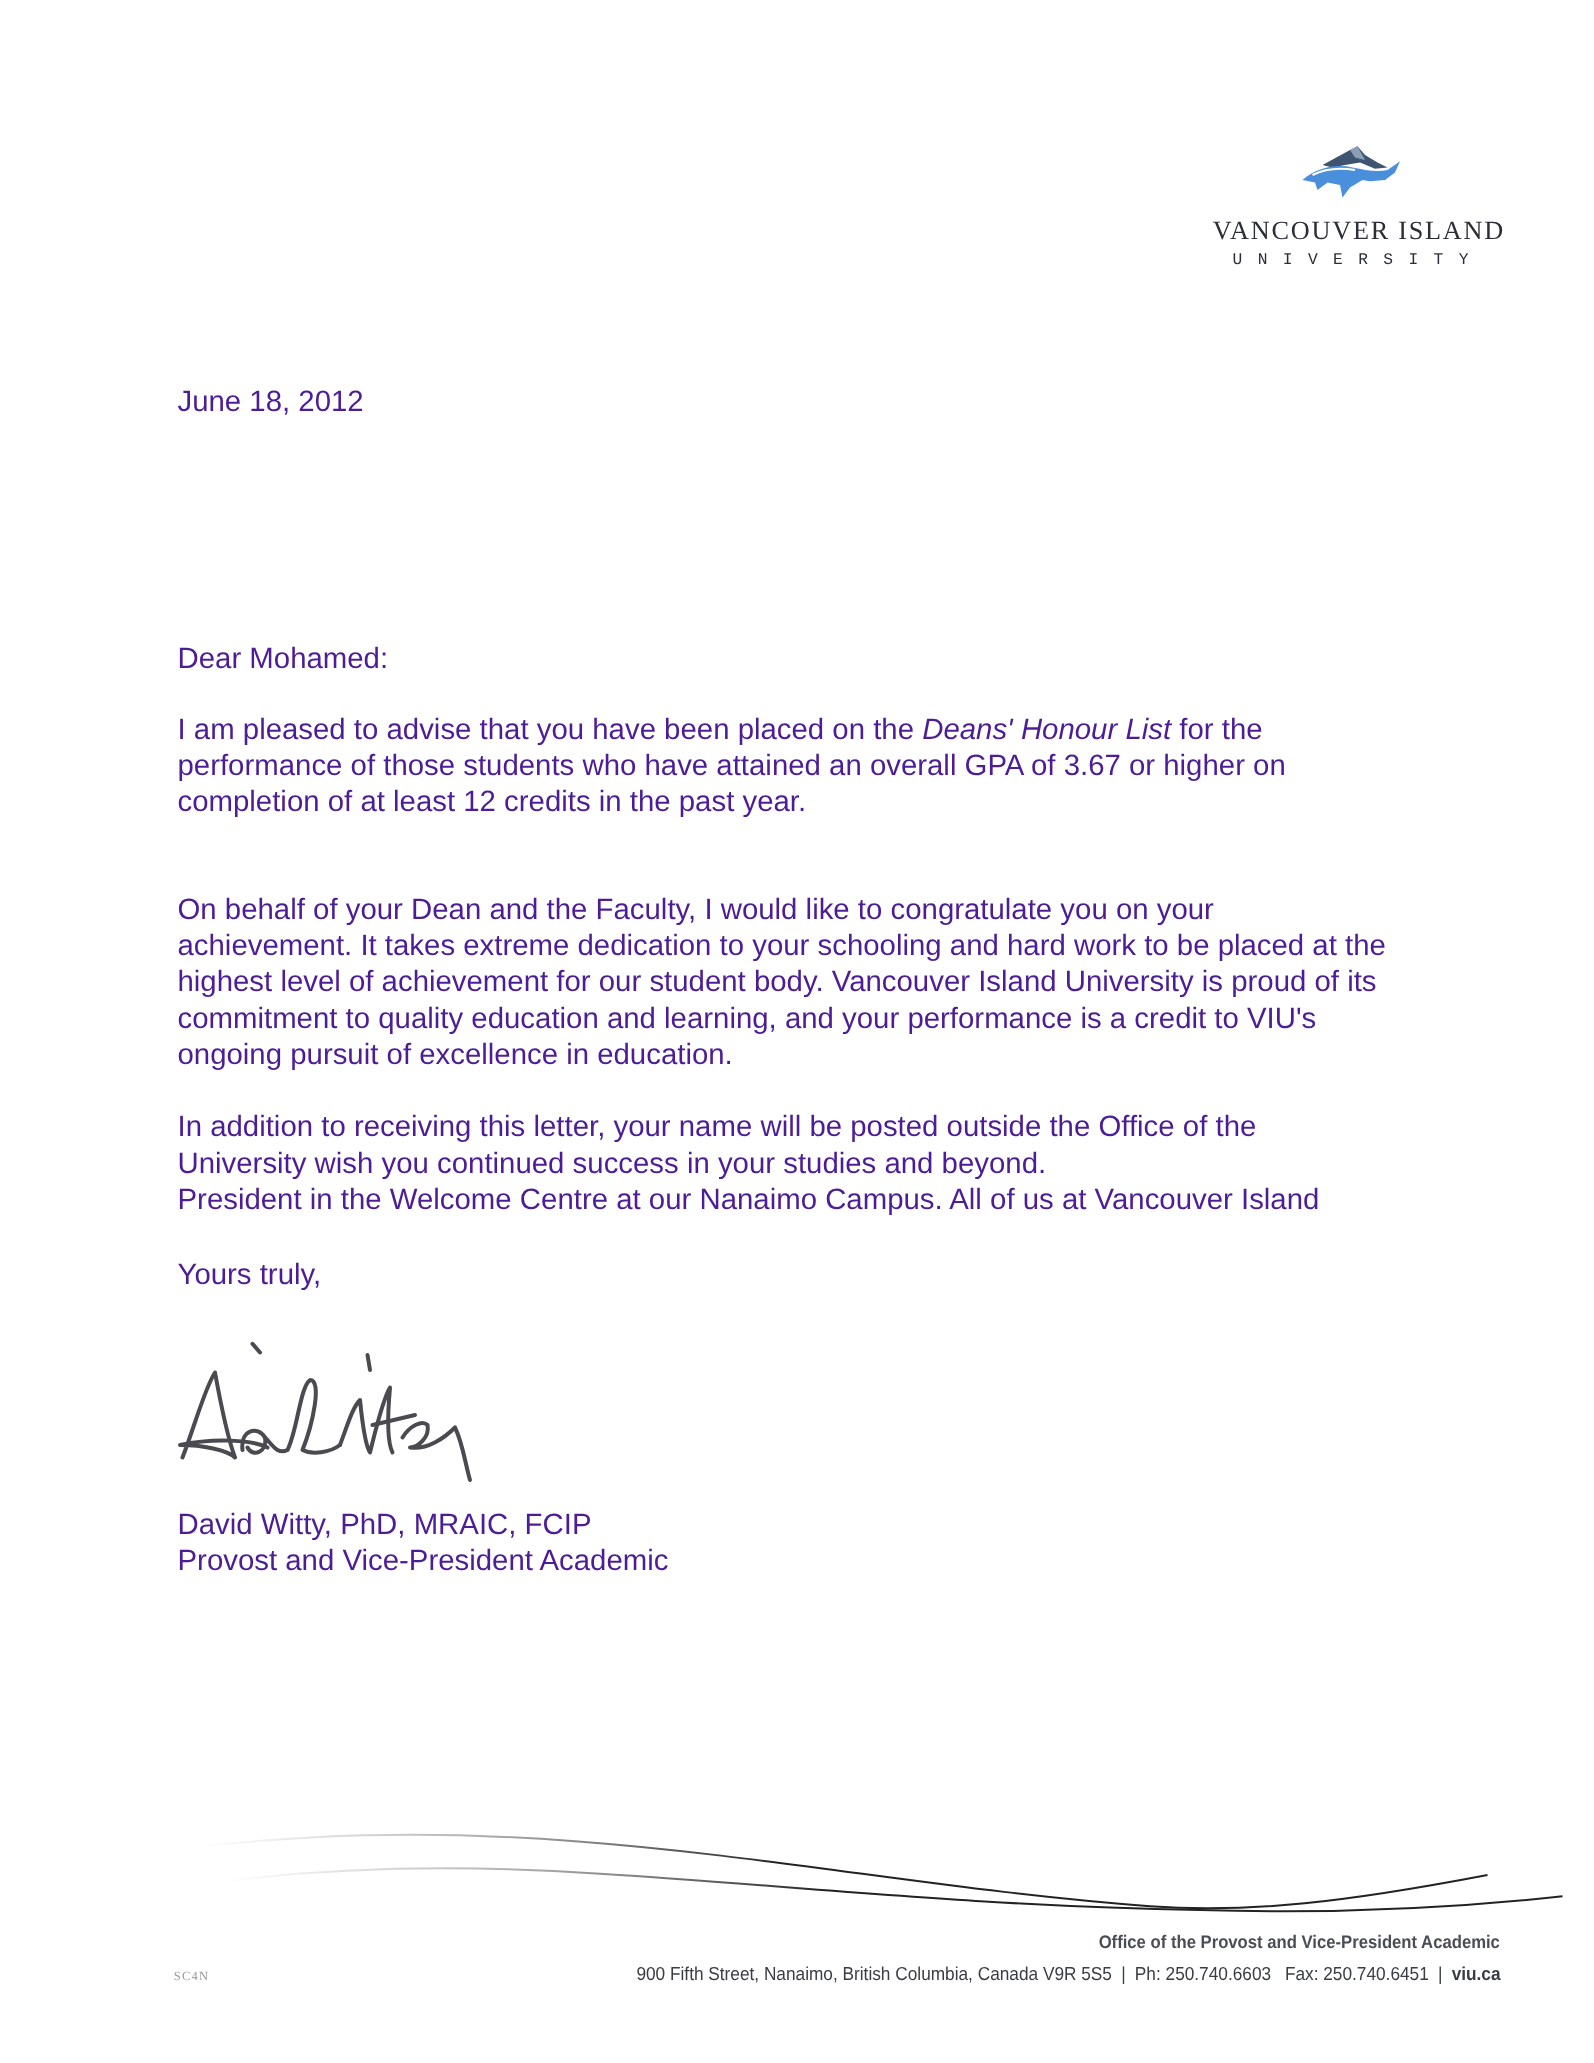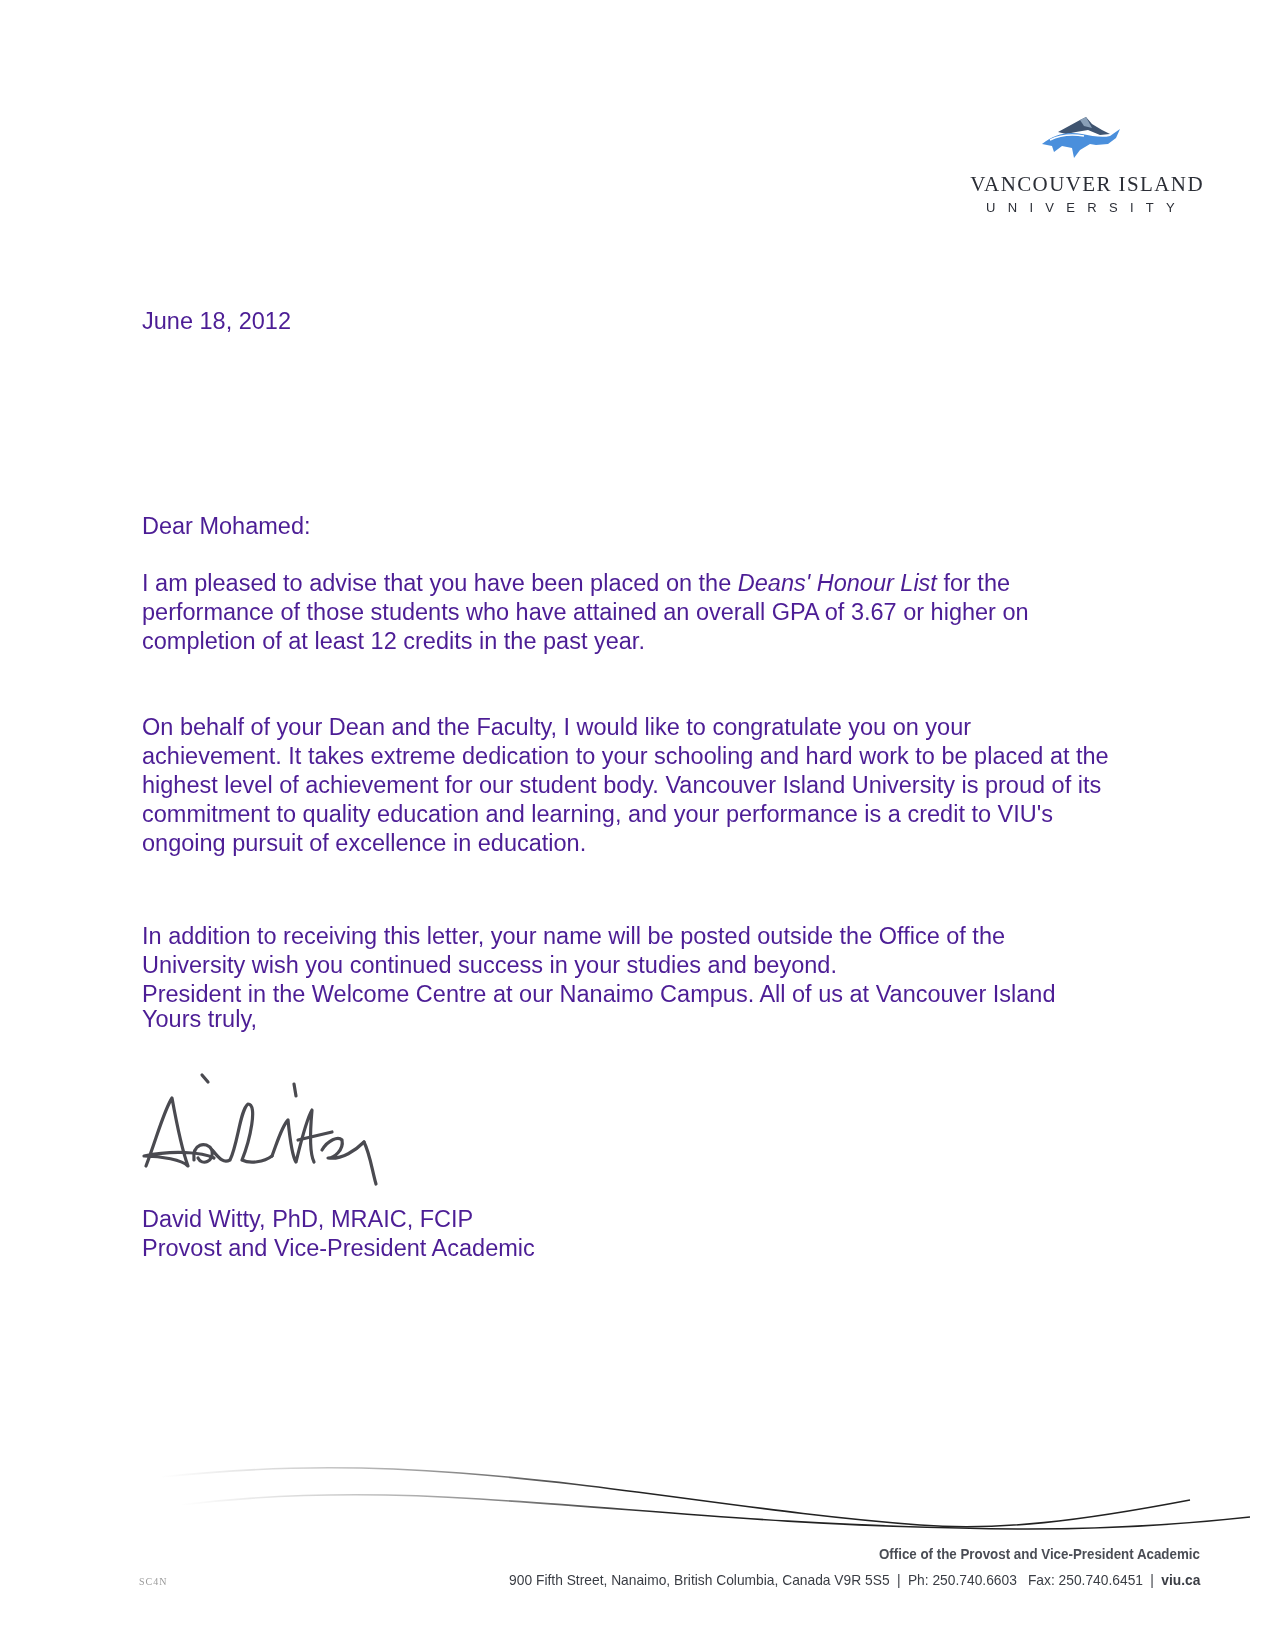--- a/index.html
+++ b/index.html
@@ -46,21 +46,21 @@
       font-size: 21px;
       letter-spacing: 1.4px;
       color: #2b2e36;
       white-space: nowrap;
     }
     .logo-sub {
       position: absolute;
       left: 46px;
       top: 88px;
       width: 196px;
-      font-family: Liberation Sans, sans-serif;
+      font-family: Liberation Mono, monospace;
       font-size: 13px;
       letter-spacing: 12.3px;
       color: #2b2e36;
       white-space: nowrap;
     }
     
     .txt {
       position: absolute;
       left: 142px;
       font-family: Liberation Sans, sans-serif;
@@ -71,21 +71,21 @@
     }
     .date { top: 307px; }
     .addr { top: 393px; }
     .addr .row { display: block; height: 29px; }
     .addr .postal { position: absolute; left: 201px; }
     .salutation { top: 512px; }
     .para { white-space: nowrap; }
     .para .ln { display: block; height: 29px; }
     .p1 { top: 569px; }
     .p2 { top: 713px; }
-    .p3 { top: 922px; }
+    .p3 { top: 887px; }
     .closing { top: 1005px; }
     .signer { top: 1205px; }
     .signer .ln { display: block; height: 29px; }
     em { font-style: italic; }
     
     .signature {
       position: absolute;
       left: 142px;
       top: 1070px;
       width: 270px;

